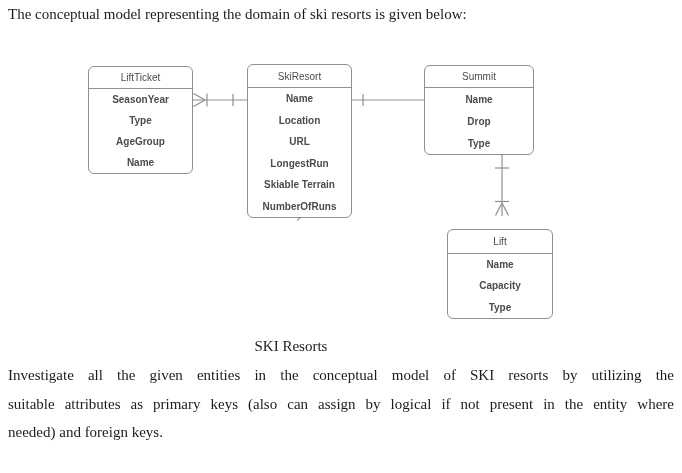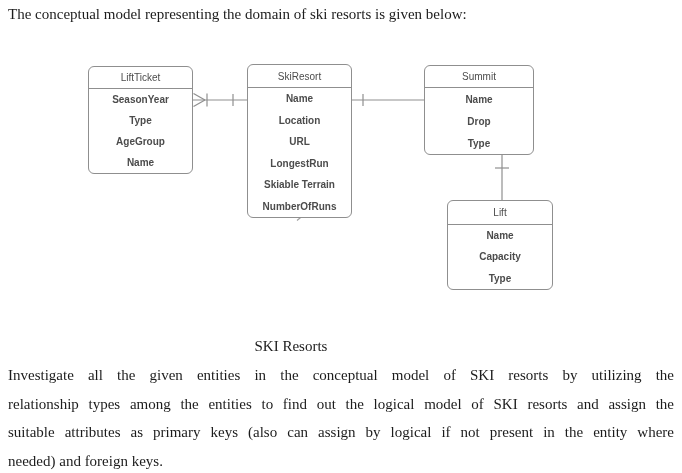--- a/index.html
+++ b/index.html
@@ -49,21 +49,21 @@
     justify-content: space-around;
     align-items: center;
     font-weight: bold;
   }
   #entity-liftticket { left: 88px;  top: 66px;  width: 105px; height: 108px; }
   #entity-liftticket .title { height: 21px; }
   #entity-skiresort  { left: 247px; top: 64px;  width: 105px; height: 154px; }
   #entity-skiresort .title { height: 22px; }
   #entity-summit     { left: 424px; top: 65px;  width: 110px; height: 90px; }
   #entity-summit .title { height: 21px; }
-  #entity-lift       { left: 447px; top: 200px; width: 106px; height: 90px; }
+  #entity-lift       { left: 447px; top: 229px; width: 106px; height: 90px; }
   #entity-lift .title { height: 23px; }
   .caption {
     position: absolute;
     left: 0;
     top: 336px;
     width: 582px;
     text-align: center;
     font-size: 15px;
     line-height: 20px;
   }
@@ -164,18 +164,17 @@
         <div>Type</div>
       </div>
     </div>
 
   </div>
 
   <div class="caption">SKI Resorts</div>
 
   <div class="body-par">
     <span class="line justified">Investigate all the given entities in the conceptual model of SKI resorts by utilizing the</span>
-    <span class="line justified">relationship types among the entities to find out the logical model of SKI resorts and assign the</span>
     <span class="line justified">suitable attributes as primary keys (also can assign by logical if not present in the entity where</span>
     <span class="line">needed) and foreign keys.</span>
   </div>
 
 </div>
 
 </body></html>

